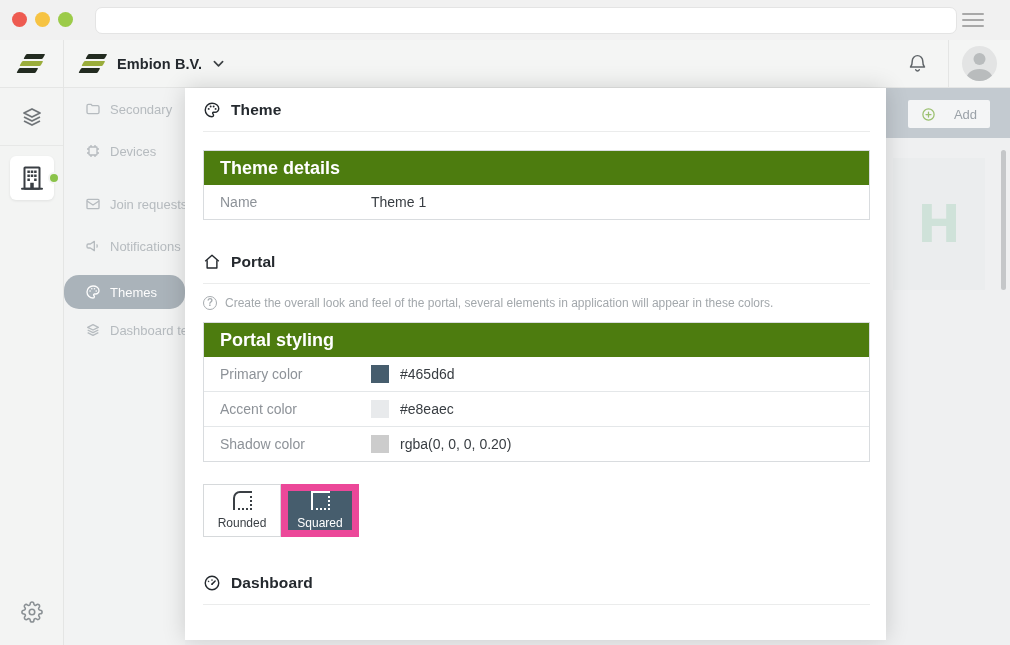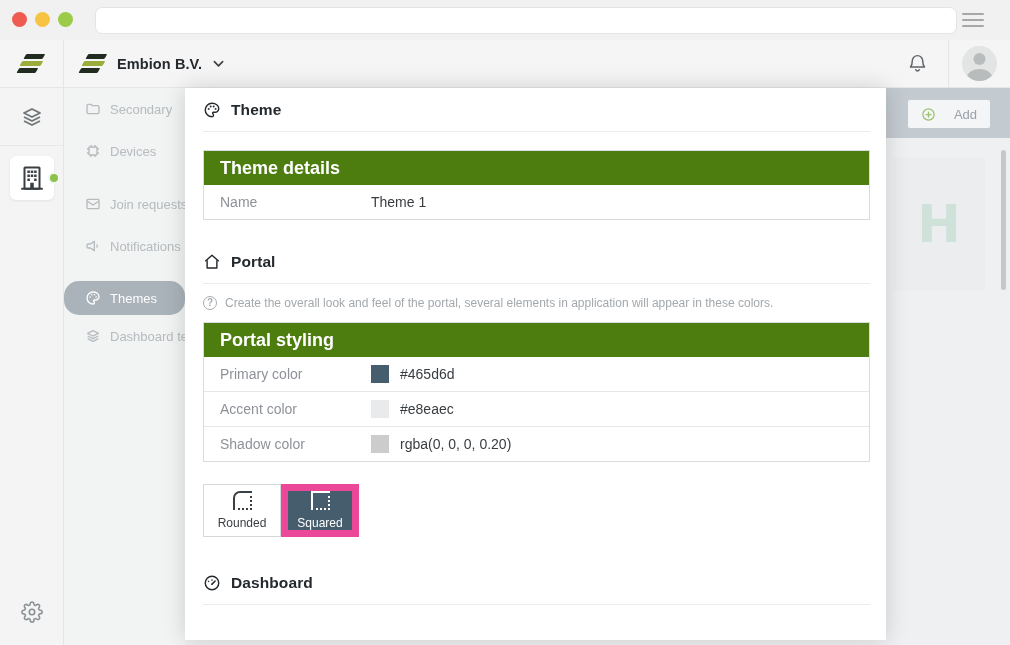--- a/index.html
+++ b/index.html
@@ -34,21 +34,21 @@
   .rail-tile { position:relative; width:44px; height:44px; margin:10px auto 0; background:#fff; border-radius:6px; box-shadow:0 1px 3px rgba(0,0,0,.08); display:flex; align-items:center; justify-content:center; color:#3a3f44; cursor:pointer; }
   .rail-dot { position:absolute; right:-6px; top:16px; width:12px; height:12px; border-radius:50%; border:2px solid #f3f4f3; }
   .rail-gear { position:absolute; left:0; bottom:22px; width:100%; display:flex; justify-content:center; color:#8a9094; cursor:pointer; }
 
   
   .workspace { position:absolute; left:64px; top:88px; width:946px; height:557px; background:#eff0f1; }
   .subnav { position:absolute; left:0; top:0; width:121px; height:557px; background:#f2f3f3; overflow:hidden; }
   .subnav-item { height:42px; display:flex; align-items:center; gap:9px; padding-left:21px; font-size:13px; color:#b6bbbf; white-space:nowrap; cursor:pointer; }
   .subnav-item svg { flex:0 0 auto; }
   .gap-sm { margin-top:11px; }
-  .gap-md { margin-top:14px;border-radius:15px; }
+  .gap-md { margin-top:8px;border-radius:15px; }
   .subnav-item.selected { background:#aab3ba; color:#fdfdfd; height:34px; margin-right:0; }
 
   .page-band { position:absolute; left:121px; top:0; right:0; height:50px; background:#c3cad0; }
   .add-btn { position:absolute; right:20px; top:12px; width:82px; height:28px; background:#f4f5f6; border-radius:2px; display:flex; align-items:center; justify-content:center; gap:18px; font-size:13px; color:#9aa1a8; cursor:pointer; }
   .page-card { position:absolute; left:829px; top:70px; width:92px; height:132px; background:#ebedee; display:flex; align-items:center; justify-content:center; }
   .brand-letter { font-size:52px; font-weight:bold; color:#cfe2d9; font-family:"DejaVu Sans",sans-serif; }
   .win-scrollbar { position:absolute; right:4px; top:62px; width:5px; height:140px; border-radius:3px; background:#c5c7c9; cursor:pointer; }
 
   
   .modal { position:absolute; left:121px; top:0; width:701px; height:552px; background:#fff; box-shadow:0 0 22px rgba(0,0,0,.16); padding:10px 16px 0 18px; overflow:hidden; }

